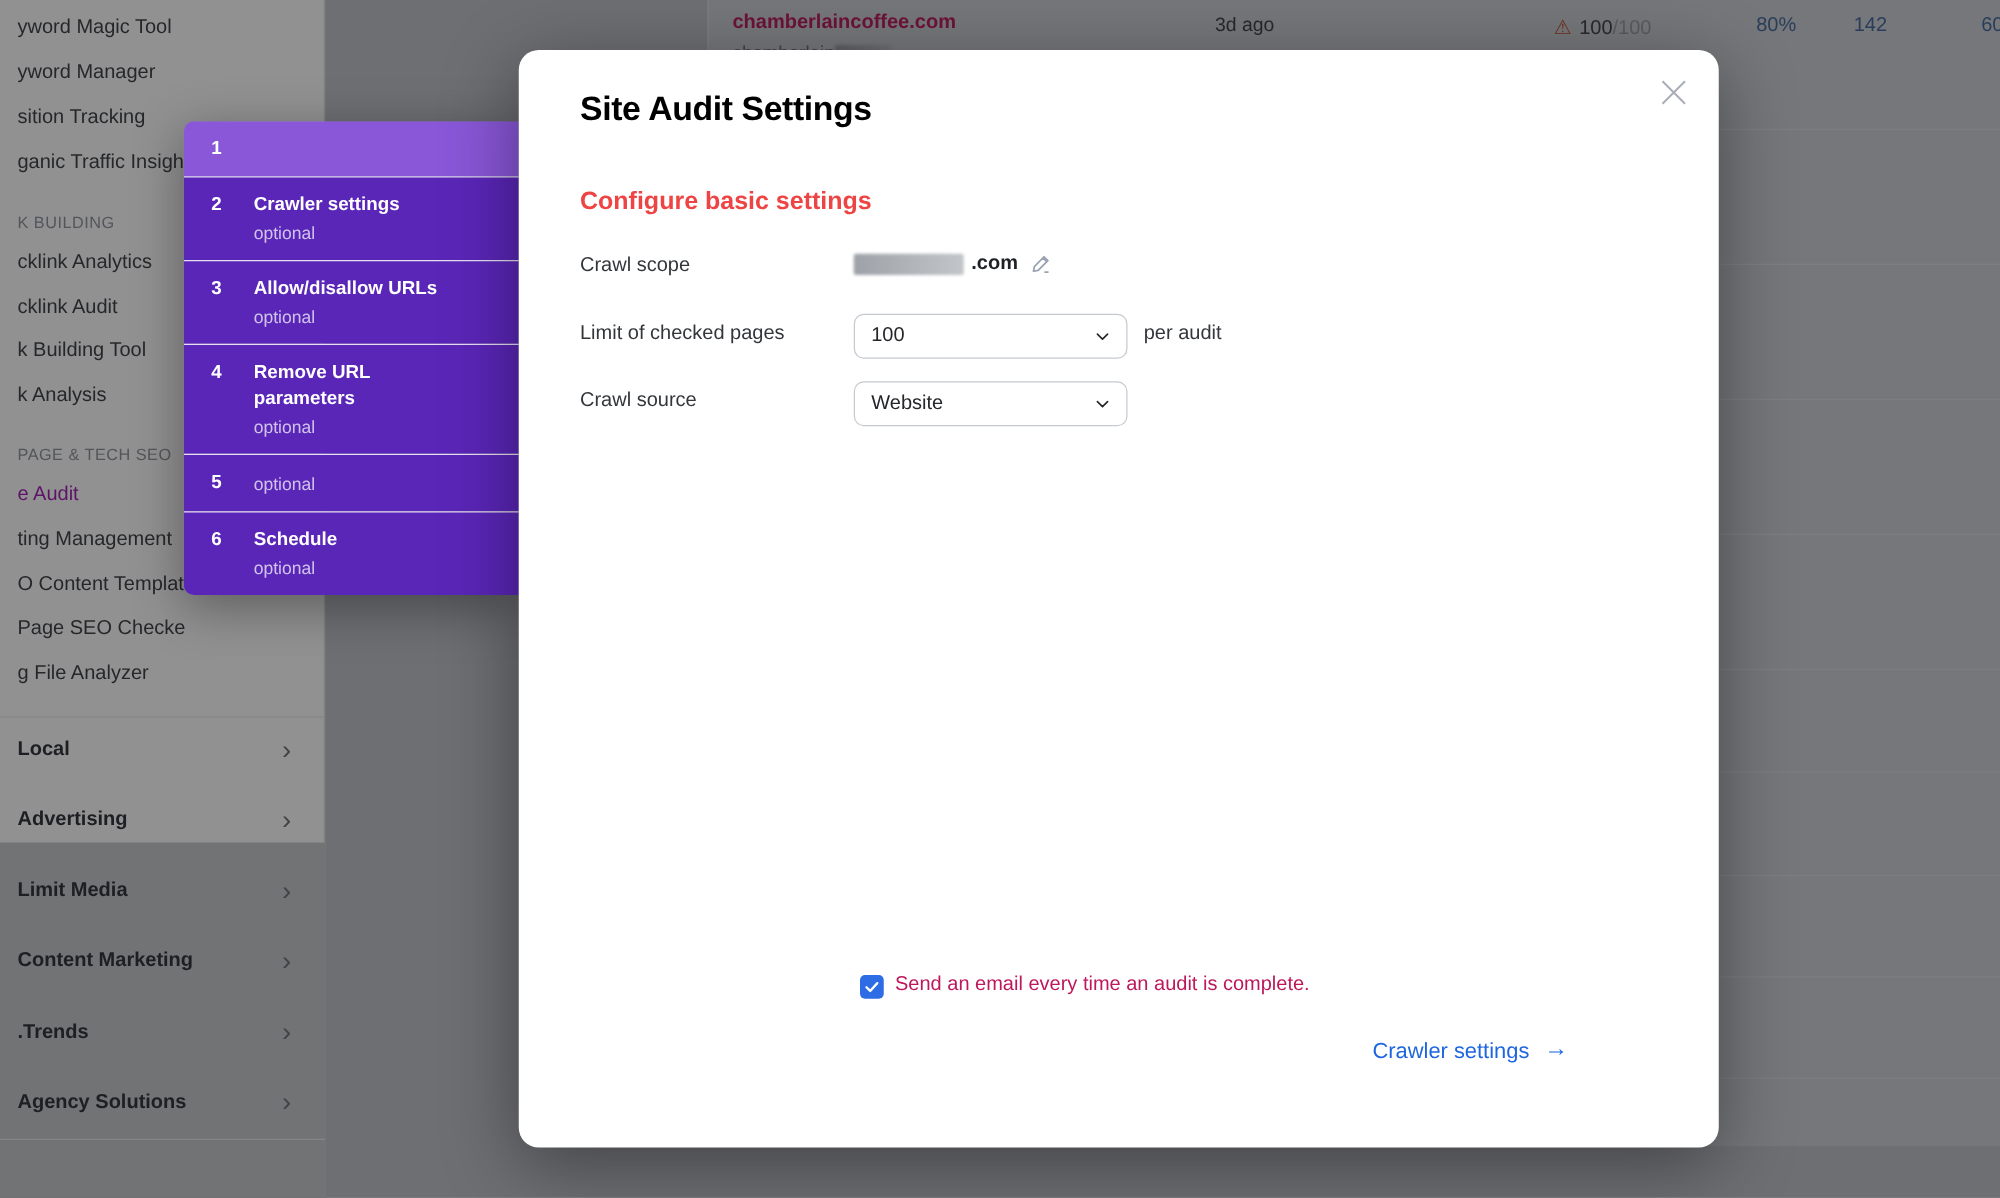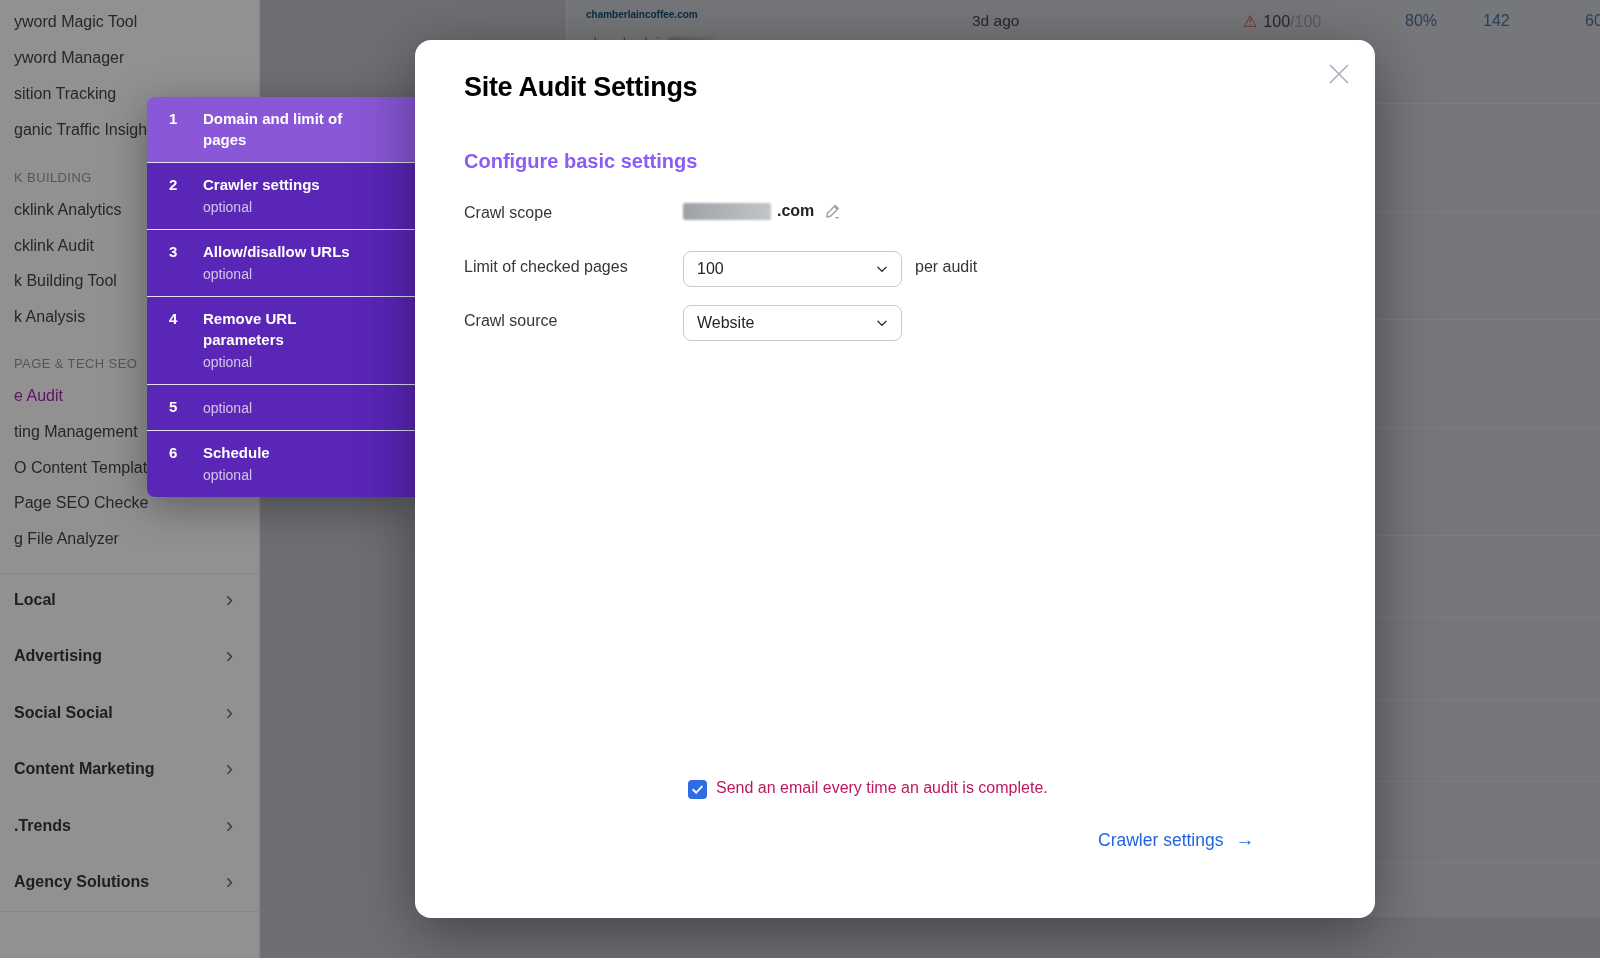--- a/index.html
+++ b/index.html
@@ -4,38 +4,38 @@
 <style>
   * { margin:0; padding:0; box-sizing:border-box; }
   html,body { background:#2a2a2e; }
   .screen {
     position:relative; width:1600px; height:958px; overflow:hidden;
     font-family:"Liberation Sans","DejaVu Sans",sans-serif;
     background:#c6c8cb;
   }
   
   .bg-sidebar {
-    position:absolute; left:0; top:0; width:260px; height:958px;
+    position:absolute; left:0; top:0; width:260px; height:674px;
     background:#ffffff; border-right:1px solid #e2e3e7;
   }
   .sb-item { position:absolute; left:14px; font-size:16px; color:#3c3e42; white-space:nowrap; cursor:pointer; }
   .sb-item.active { color:#a21caf; }
   .sb-section { position:absolute; left:14px; font-size:13px; color:#90939a; letter-spacing:.4px; white-space:nowrap; }
   .sb-cat { position:absolute; left:14px; right:14px; font-size:16px; font-weight:700; color:#2e3034; white-space:nowrap; cursor:pointer; }
   .sb-cat .chev { position:absolute; right:12px; top:-4px; font-size:22px; font-weight:400; color:#6e7074; }
   .sb-divider { position:absolute; left:0; width:260px; height:1px; background:#e8e9ec; }
 
   .bg-content { position:absolute; left:261px; top:0; width:1339px; height:958px; background:#c0c2c6; }
   .bg-card {
     position:absolute; left:305px; top:0; width:1295px; height:917px;
     background:#cdcfd3; border-left:1px solid #dcdee2;
   }
   .rowline { position:absolute; left:0; width:1295px; height:1px; background:#dbdde1; }
 
-  .proj-link { position:absolute; left:19px; top:9px; font-size:10px; font-weight:700; color:#0c4a6e; cursor:pointer; white-space:nowrap; }
+  .proj-link { position:absolute; left:19px; top:9px; font-size:16px; font-weight:700; color:#be185d; cursor:pointer; white-space:nowrap; }
   .proj-sub { position:absolute; left:19px; top:34px; font-size:15px; color:#6e7176; white-space:nowrap; }
   .blurbar { display:inline-block; height:15px; border-radius:2px; vertical-align:middle;
     background:linear-gradient(90deg,#9ea2a8,#c2c5c9); filter:blur(1.2px); }
   .gear { position:absolute; left:20px; top:58px; font-size:22px; color:#8a8c90; cursor:pointer; line-height:1; }
   .cell-text { position:absolute; font-size:15.5px; color:#3f4145; white-space:nowrap; }
   .warn-icon { color:#c0502e; font-size:16px; margin-right:6px; }
   .muted { color:#9a9da1; }
   .metric { position:absolute; font-size:16px; color:#44699c; cursor:pointer; white-space:nowrap;text-align:right; }
 
   .proj-name { position:absolute; left:20px; font-size:17px; font-weight:700; color:#2a2c30; white-space:nowrap; }
@@ -55,21 +55,21 @@
   .step-num { width:34px; flex:0 0 34px; font-size:15px; font-weight:700; color:#fff; line-height:21px; }
   .step-body { width:158px; }
   .step-title { font-size:15px; font-weight:700; color:#fff; line-height:21px; }
   .step-opt { font-size:14px; color:rgba(255,255,255,.72); line-height:20px; margin-top:2px; }
 
   
   .modal { position:absolute; left:415px; top:40px; width:960px; height:878px; z-index:10;
     background:#fff; border-radius:16px; box-shadow:0 14px 60px rgba(0,0,0,.4); }
   .modal-close { position:absolute; right:22px; top:20px; width:28px; height:28px; cursor:pointer; }
   .modal-title { position:absolute; left:49px; top:32px; font-size:27px; font-weight:700; letter-spacing:-.3px; color:#000000; }
-  .modal-section { position:absolute; left:49px; top:110px; font-size:20px; font-weight:700; color:#8b5cf6; }
+  .modal-section { position:absolute; left:49px; top:110px; font-size:20px; font-weight:700; color:#ef4444; }
   .f-label { position:absolute; left:49px; font-size:16px; color:#33363b; }
   .f-value { position:absolute; left:268px; }
   .scope-val { display:flex; align-items:center; gap:6px; font-size:16px; font-weight:700; color:#1e2125; }
   .select { width:219px; height:36px; border:1px solid #c6cad0; border-radius:8px; background:#fff;
     display:flex; align-items:center; padding:0 12px 0 13px; font-size:16px; color:#24262a; cursor:pointer; }
   .select .sel-text { flex:1; }
   .suffix { position:absolute; left:500px; font-size:16px; color:#33363b; }
   .checkbox { position:absolute; left:273px; top:740px; width:19px; height:19px; border-radius:4px;
     background:#2d6ce5; display:flex; align-items:center; justify-content:center; cursor:pointer; }
   .cb-label { position:absolute; left:301px; top:739px; font-size:16px; color:#be185d; }
@@ -108,21 +108,21 @@
 
     <div class="sb-cat" style="top:591px">
       <span>Local</span>
       <span class="chev">›</span>
     </div>
     <div class="sb-cat" style="top:647px">
       <span>Advertising</span>
       <span class="chev">›</span>
     </div>
     <div class="sb-cat" style="top:704px">
-      <span>Social Social</span>
+      <span>Limit Media</span>
       <span class="chev">›</span>
     </div>
     <div class="sb-cat" style="top:760px">
       <span>Content Marketing</span>
       <span class="chev">›</span>
     </div>
     <div class="sb-cat" style="top:817px">
       <span>.Trends</span>
       <span class="chev">›</span>
     </div>
@@ -172,23 +172,20 @@
       <div class="pg-btn" style="left:28px;width:38px">«</div>
       <div class="pg-btn" style="left:74px;width:80px">Prev</div>
     </div>
   </div>
 
   <div class="overlay"></div>
 
   <div class="stepper">
     <div class="step active">
       <div class="step-num">1</div>
-      <div class="step-body">
-          <div class="step-title">Domain and limit of pages</div>
-        </div>
     </div>
     <div class="step">
       <div class="step-num">2</div>
       <div class="step-body">
         <div class="step-title">Crawler settings</div>
         <div class="step-opt">optional</div>
       </div>
     </div>
     <div class="step">
       <div class="step-num">3</div>

